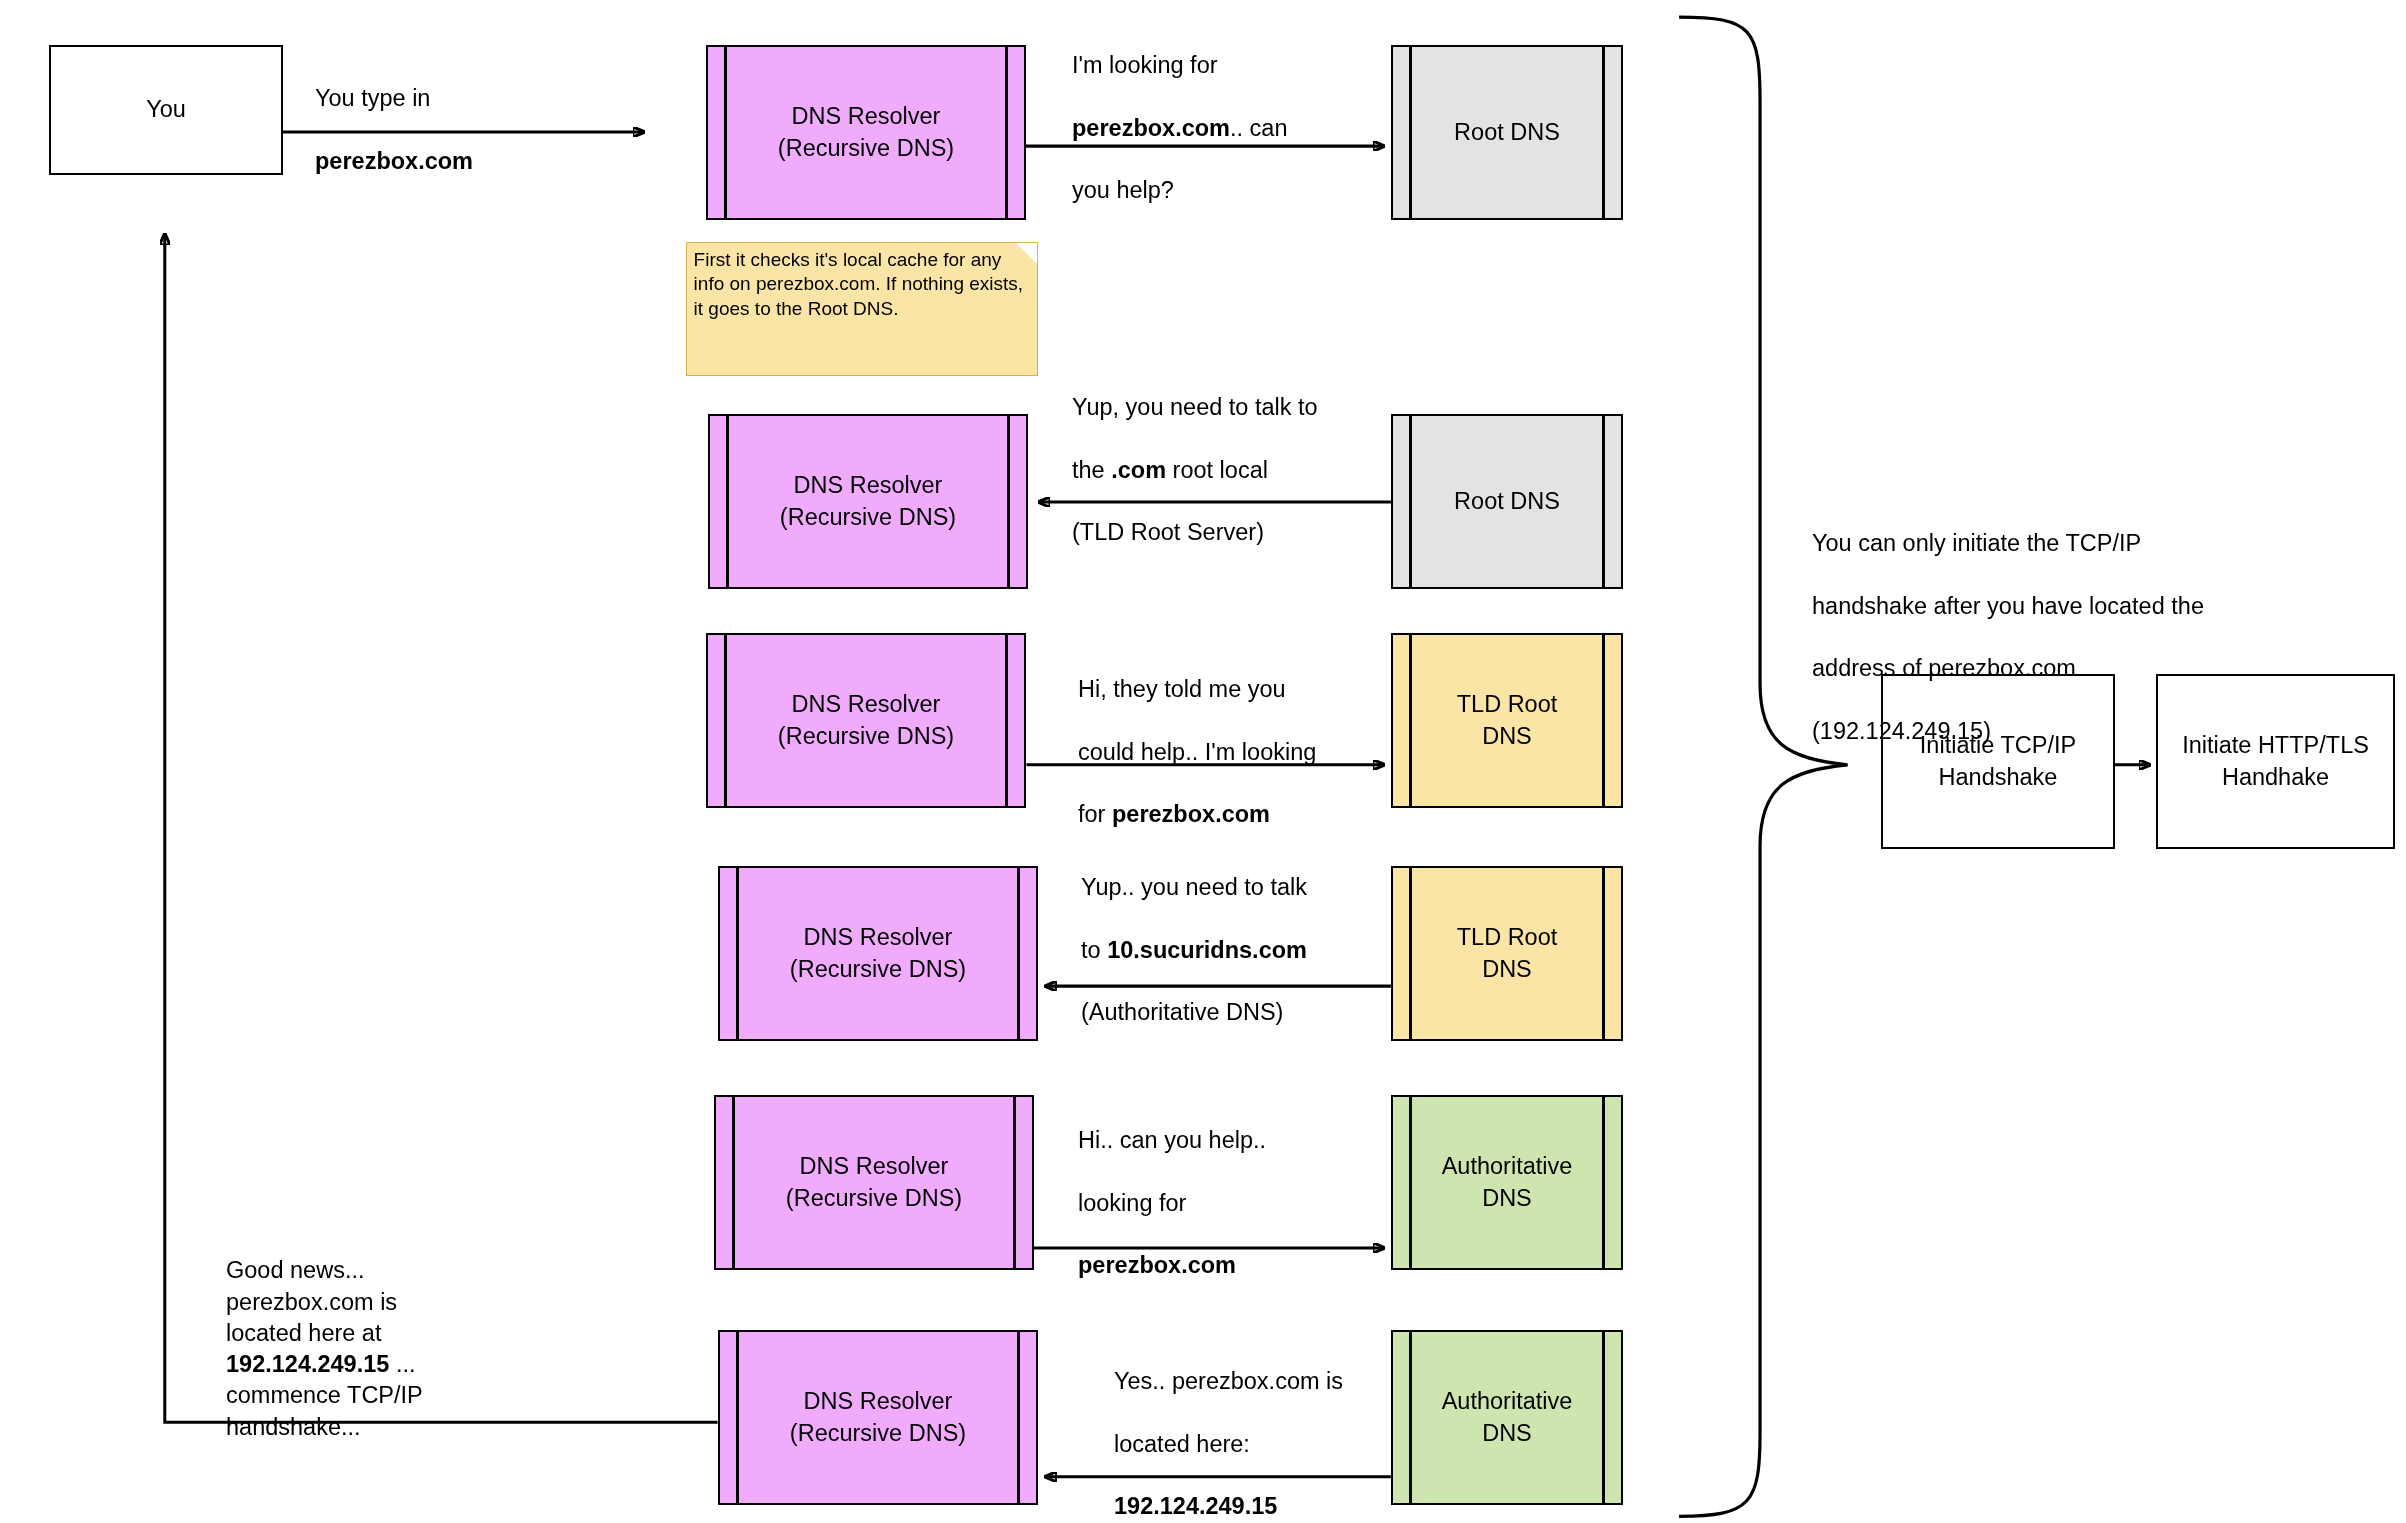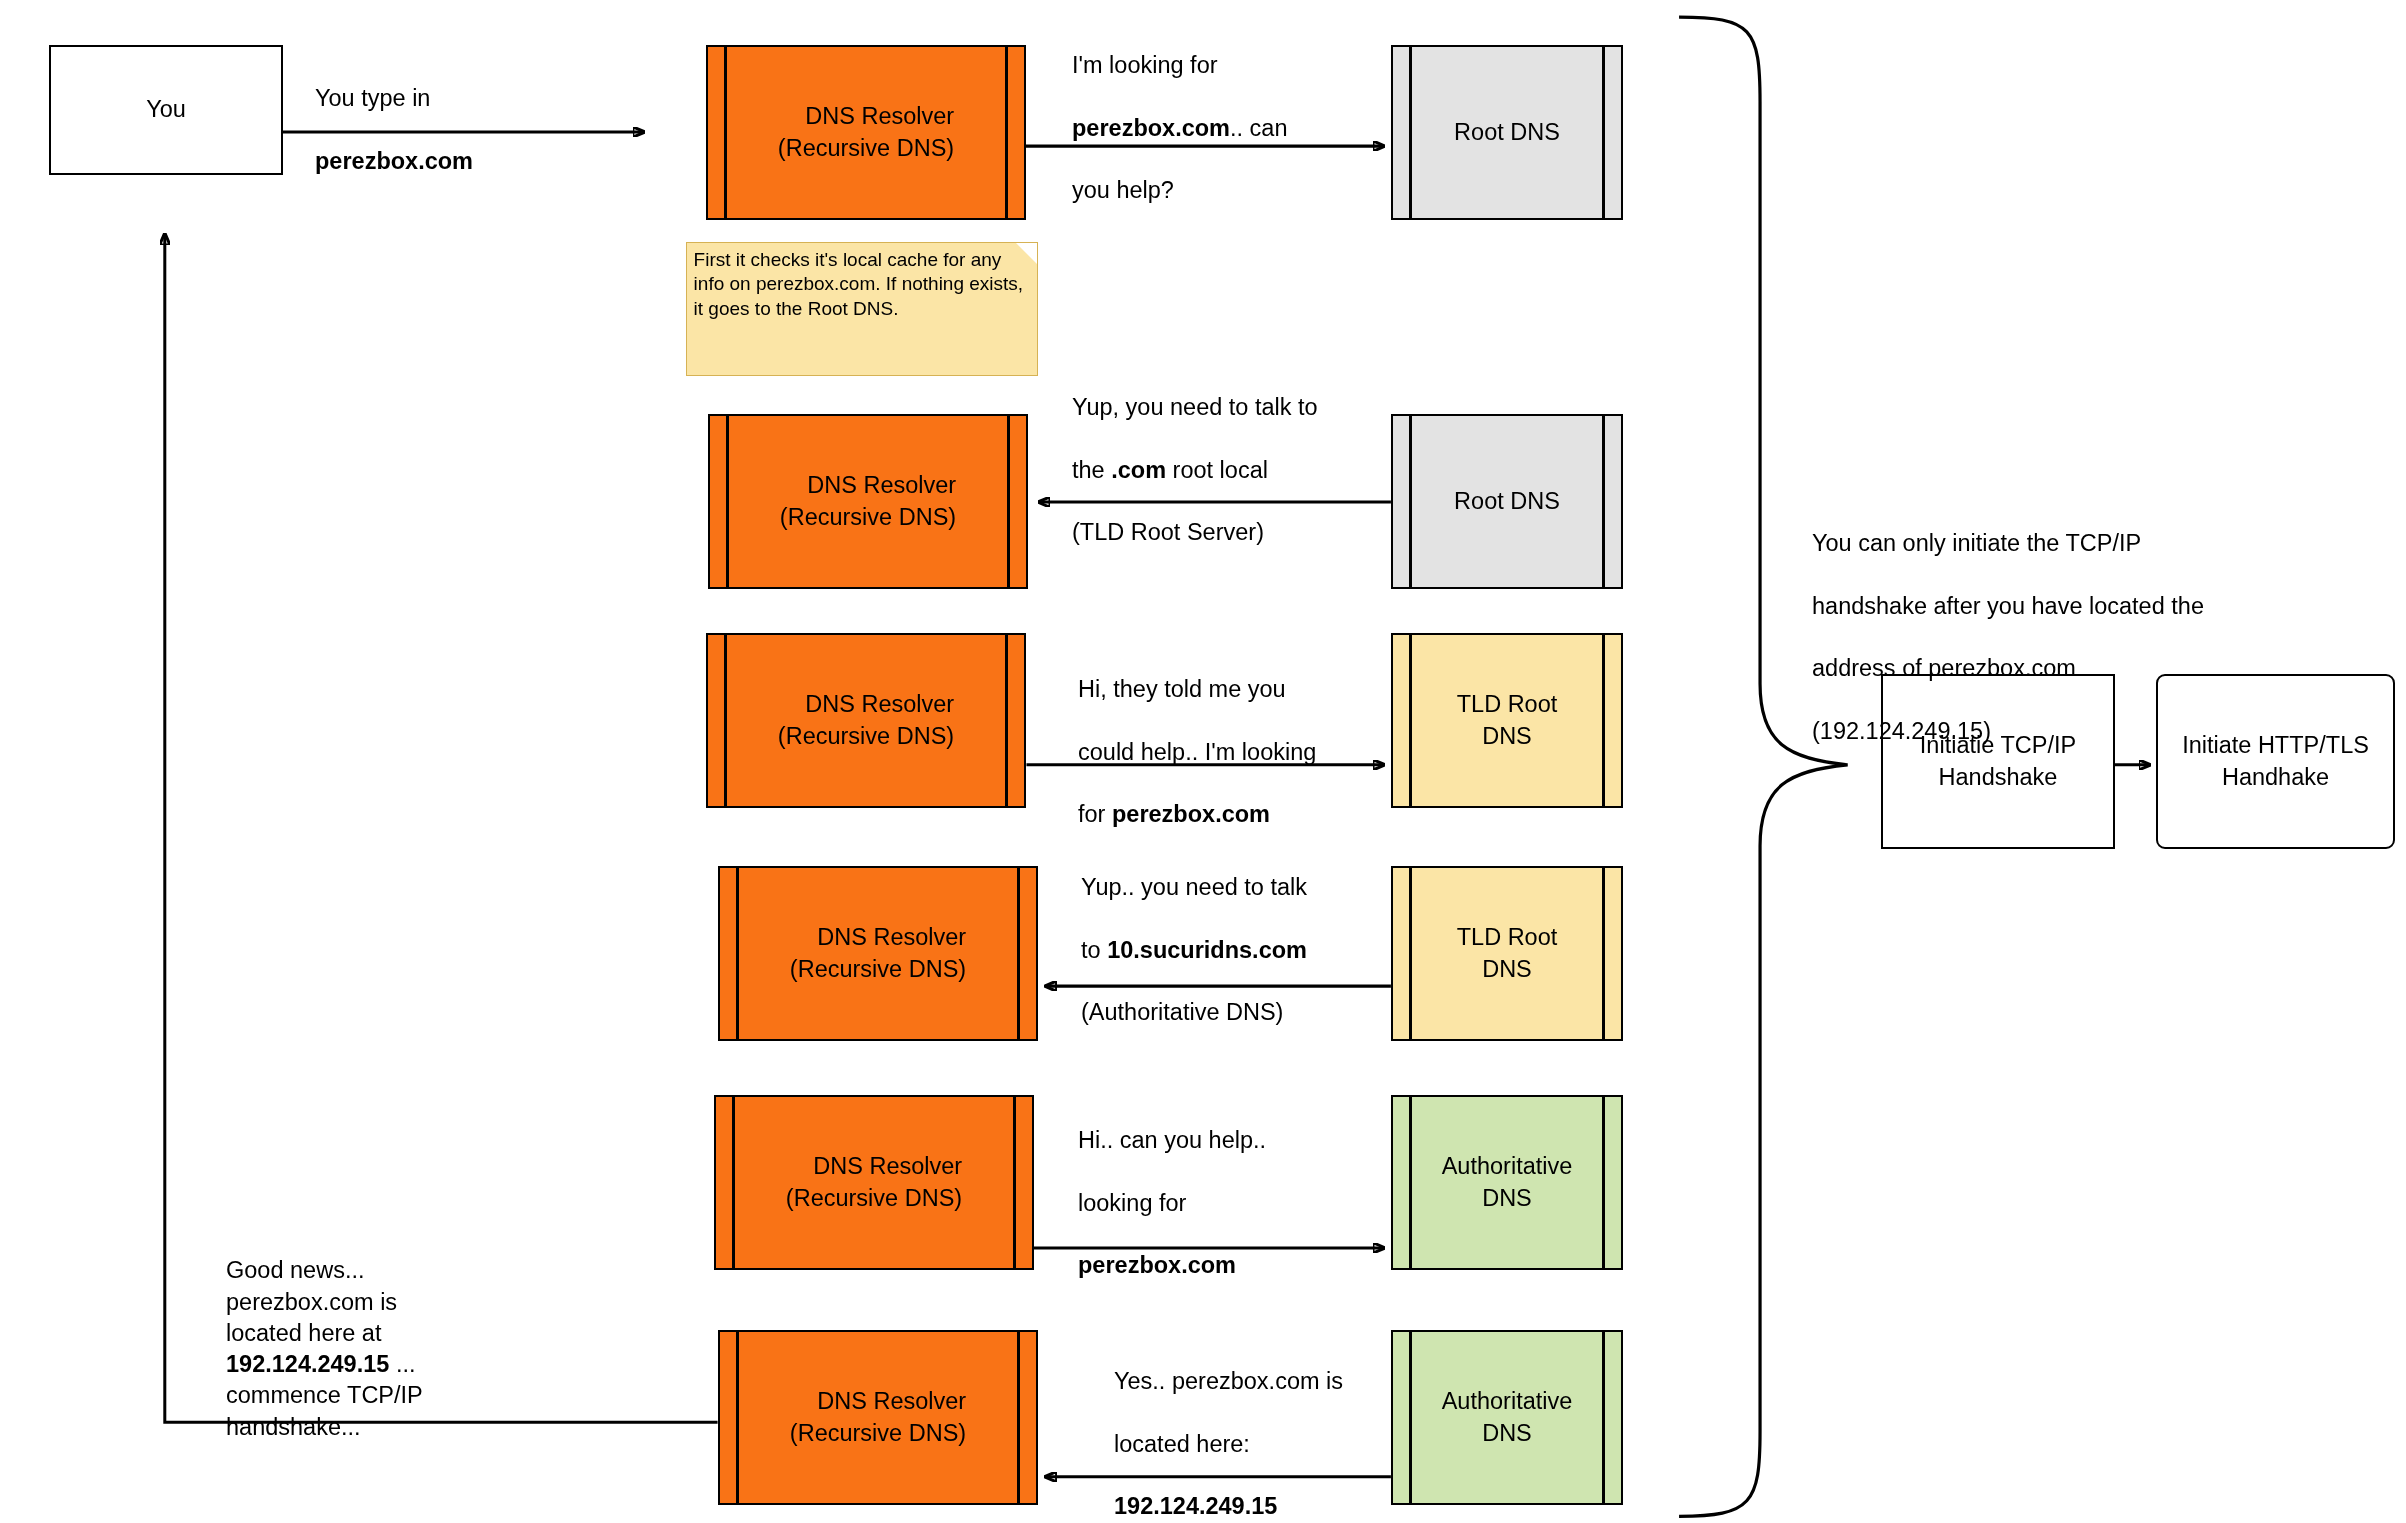--- a/index.html
+++ b/index.html
@@ -22,21 +22,21 @@
   .node{
     border:2.8px solid #000;
     display:flex;align-items:center;justify-content:center;
     text-align:center;font-size:23.5px;color:#000;line-height:1.34;
     position:absolute;box-sizing:border-box;
   }
   .node .rule{position:absolute;top:0;bottom:0;width:2.8px;background:#000;}
   .node .rule.l{left:16px;}
   .node .rule.r{right:16px;}
   .node .lbl{position:relative;z-index:2;padding:0 24.5px;}
-  .fill-blue{background:#f97316;text-align:right;}
+  .fill-blue{background:#f0abfc;}
   .fill-grey{background:#e3e3e3;}
   .fill-yellow{background:#fbe5a6;}
   .fill-green{background:#cfe5b0;}
 
   
   .txt{position:absolute;font-size:23.5px;color:#000;line-height:1.33;white-space:pre-line;}
   .txt b{font-weight:bold;text-align:center;}
 
   
   .note{
@@ -173,21 +173,21 @@
   <div class="node fill-green" style="left:1391px;top:1330px;width:232px;height:175px;">
     <span class="rule l"></span>
     <span class="rule r"></span>
     <span class="lbl"><span>Authoritative</span><br><span>DNS</span></span>
   </div>
 
   <div class="abs plainbox" style="left:1881px;top:674px;width:234px;height:175px;">
     <span><span>Initiatie TCP/IP</span><br><span>Handshake</span></span>
   </div>
 
-  <div class="abs plainbox" style="left:2156px;top:674px;width:239px;height:175px;border-radius:9px;">
+  <div class="abs plainbox" style="left:2156px;top:674px;width:239px;height:175px;">
     <span><span>Initiate HTTP/TLS</span><br><span>Handhake</span></span>
   </div>
 
   <div class="txt" style="left:315px;top:52px;">
     <span>You type in</span><br>
     <b>perezbox.com</b>
   </div>
 
   <div class="txt" style="left:1072px;top:19px;">
     <span>I'm looking for</span><br>

